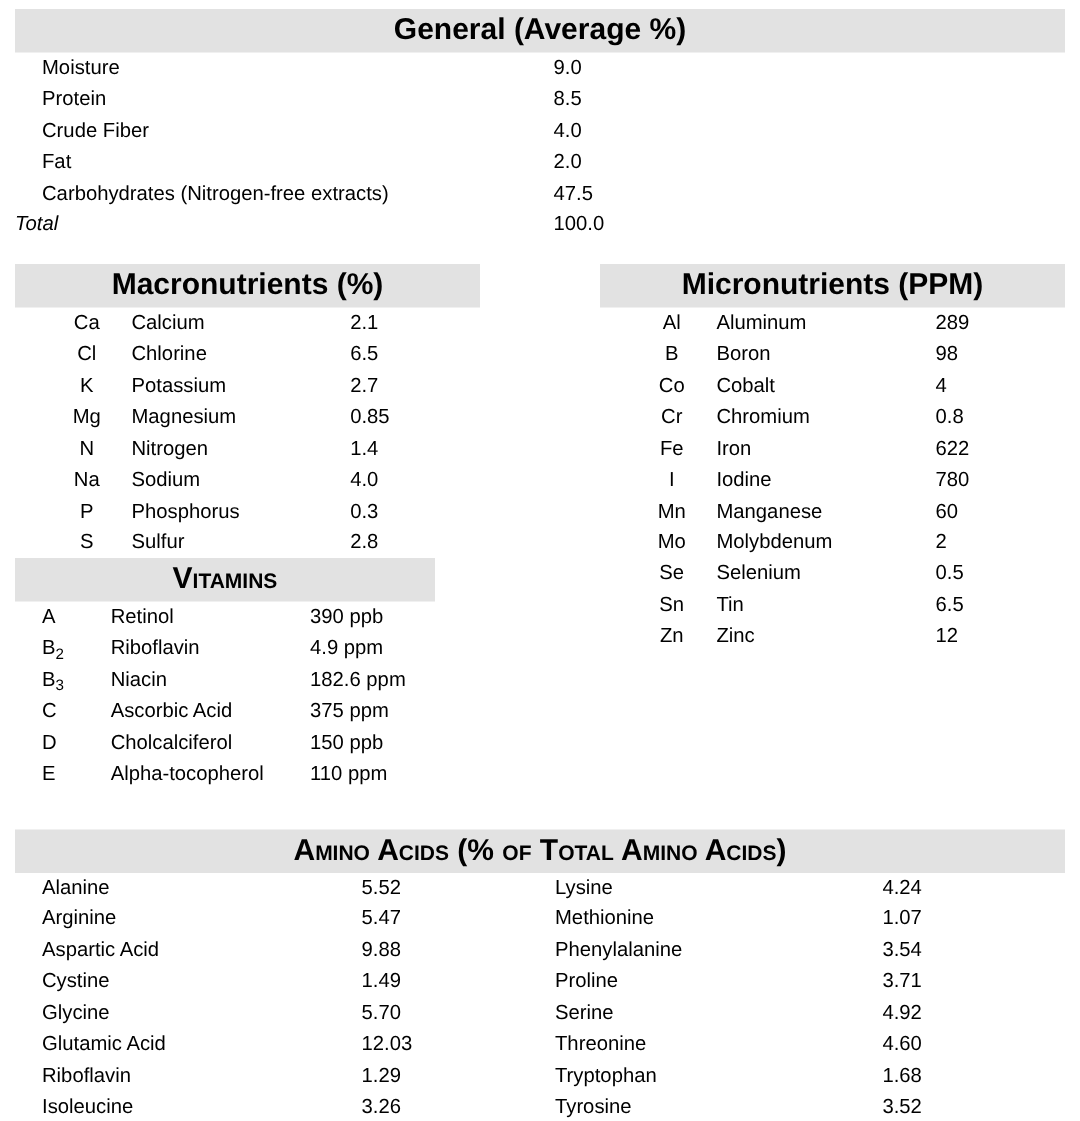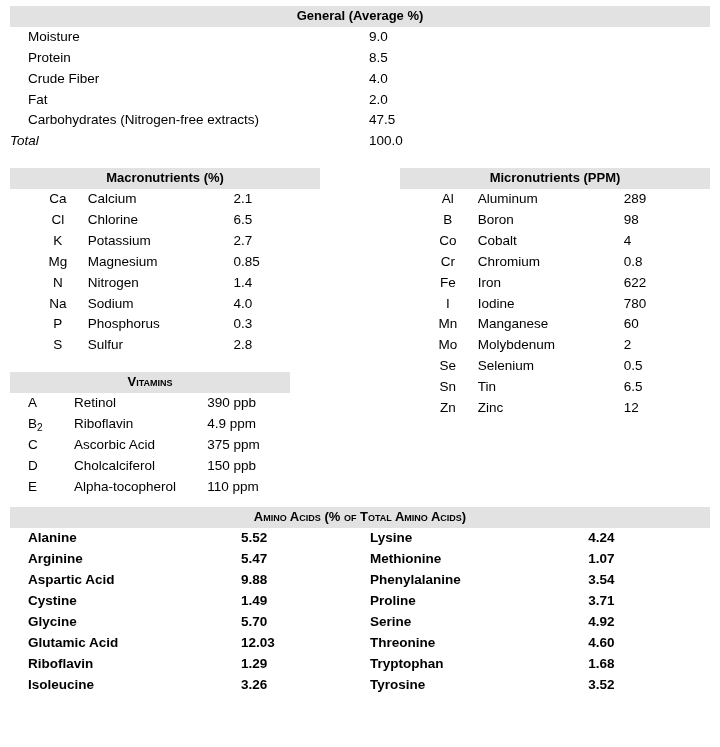--- a/index.html
+++ b/index.html
@@ -18,21 +18,21 @@
   }
   .page {
     padding: 6px 10px 0 10px;
     box-sizing: border-box;
     width: 720px;
   }
   .section-header {
     background: #e2e2e2;
     text-align: center;
     font-weight: bold;
-    font-size: 13px;
+    font-size: 20px;
     padding: 3px 0 3px 0;
     line-height: 1.15;
   }
   .smallcaps {
     font-variant: small-caps;
   }
   table {
     border-collapse: collapse;
     width: 100%;
   }
@@ -78,48 +78,46 @@
     width: 62px;
     text-align: center;
   }
   .nutri-table td.name {
     width: 150px;
   }
   .nutri-table td.val {
     width: 90px;
   }
   .vit-wrap {
-    margin-top: 16px;
     width: 280px;
   }
   .vit-table td.abbr {
     padding-left: 18px;
     width: 50px;
   }
   .vit-table td.name {
     width: 140px;
   }
   .vit-table td.val {
     width: 90px;
   }
   sub {
     font-size: 0.75em;
     vertical-align: baseline;
     position: relative;
     top: 3px;
   }
   
   .amino-wrap {
-    margin-top: 10px;
+    margin-top: 26px;
     width: 700px;
   }
   .amino-cols {
     display: flex;
     width: 700px;
-    font-weight: bold;
   }
   .amino-half {
     width: 350px;
   }
   .amino-table td.name {
     padding-left: 18px;
     width: 215px;
   }
   .amino-table td.val {
     width: 120px;
@@ -224,20 +222,25 @@
           <tbody>
             <tr>
               <td class="abbr"><span>A</span><sub></sub></td>
               <td class="name">Retinol</td>
               <td class="val">390 ppb</td>
             </tr>
             <tr>
               <td class="abbr"><span>B</span><sub>2</sub></td>
               <td class="name">Riboflavin</td>
               <td class="val">4.9 ppm</td>
+            </tr>
+            <tr>
+              <td class="abbr"><span>B</span><sub>3</sub></td>
+              <td class="name">Niacin</td>
+              <td class="val">182.6 ppm</td>
             </tr>
             <tr>
               <td class="abbr"><span>C</span><sub></sub></td>
               <td class="name">Ascorbic Acid</td>
               <td class="val">375 ppm</td>
             </tr>
             <tr>
               <td class="abbr"><span>D</span><sub></sub></td>
               <td class="name">Cholcalciferol</td>
               <td class="val">150 ppb</td>

